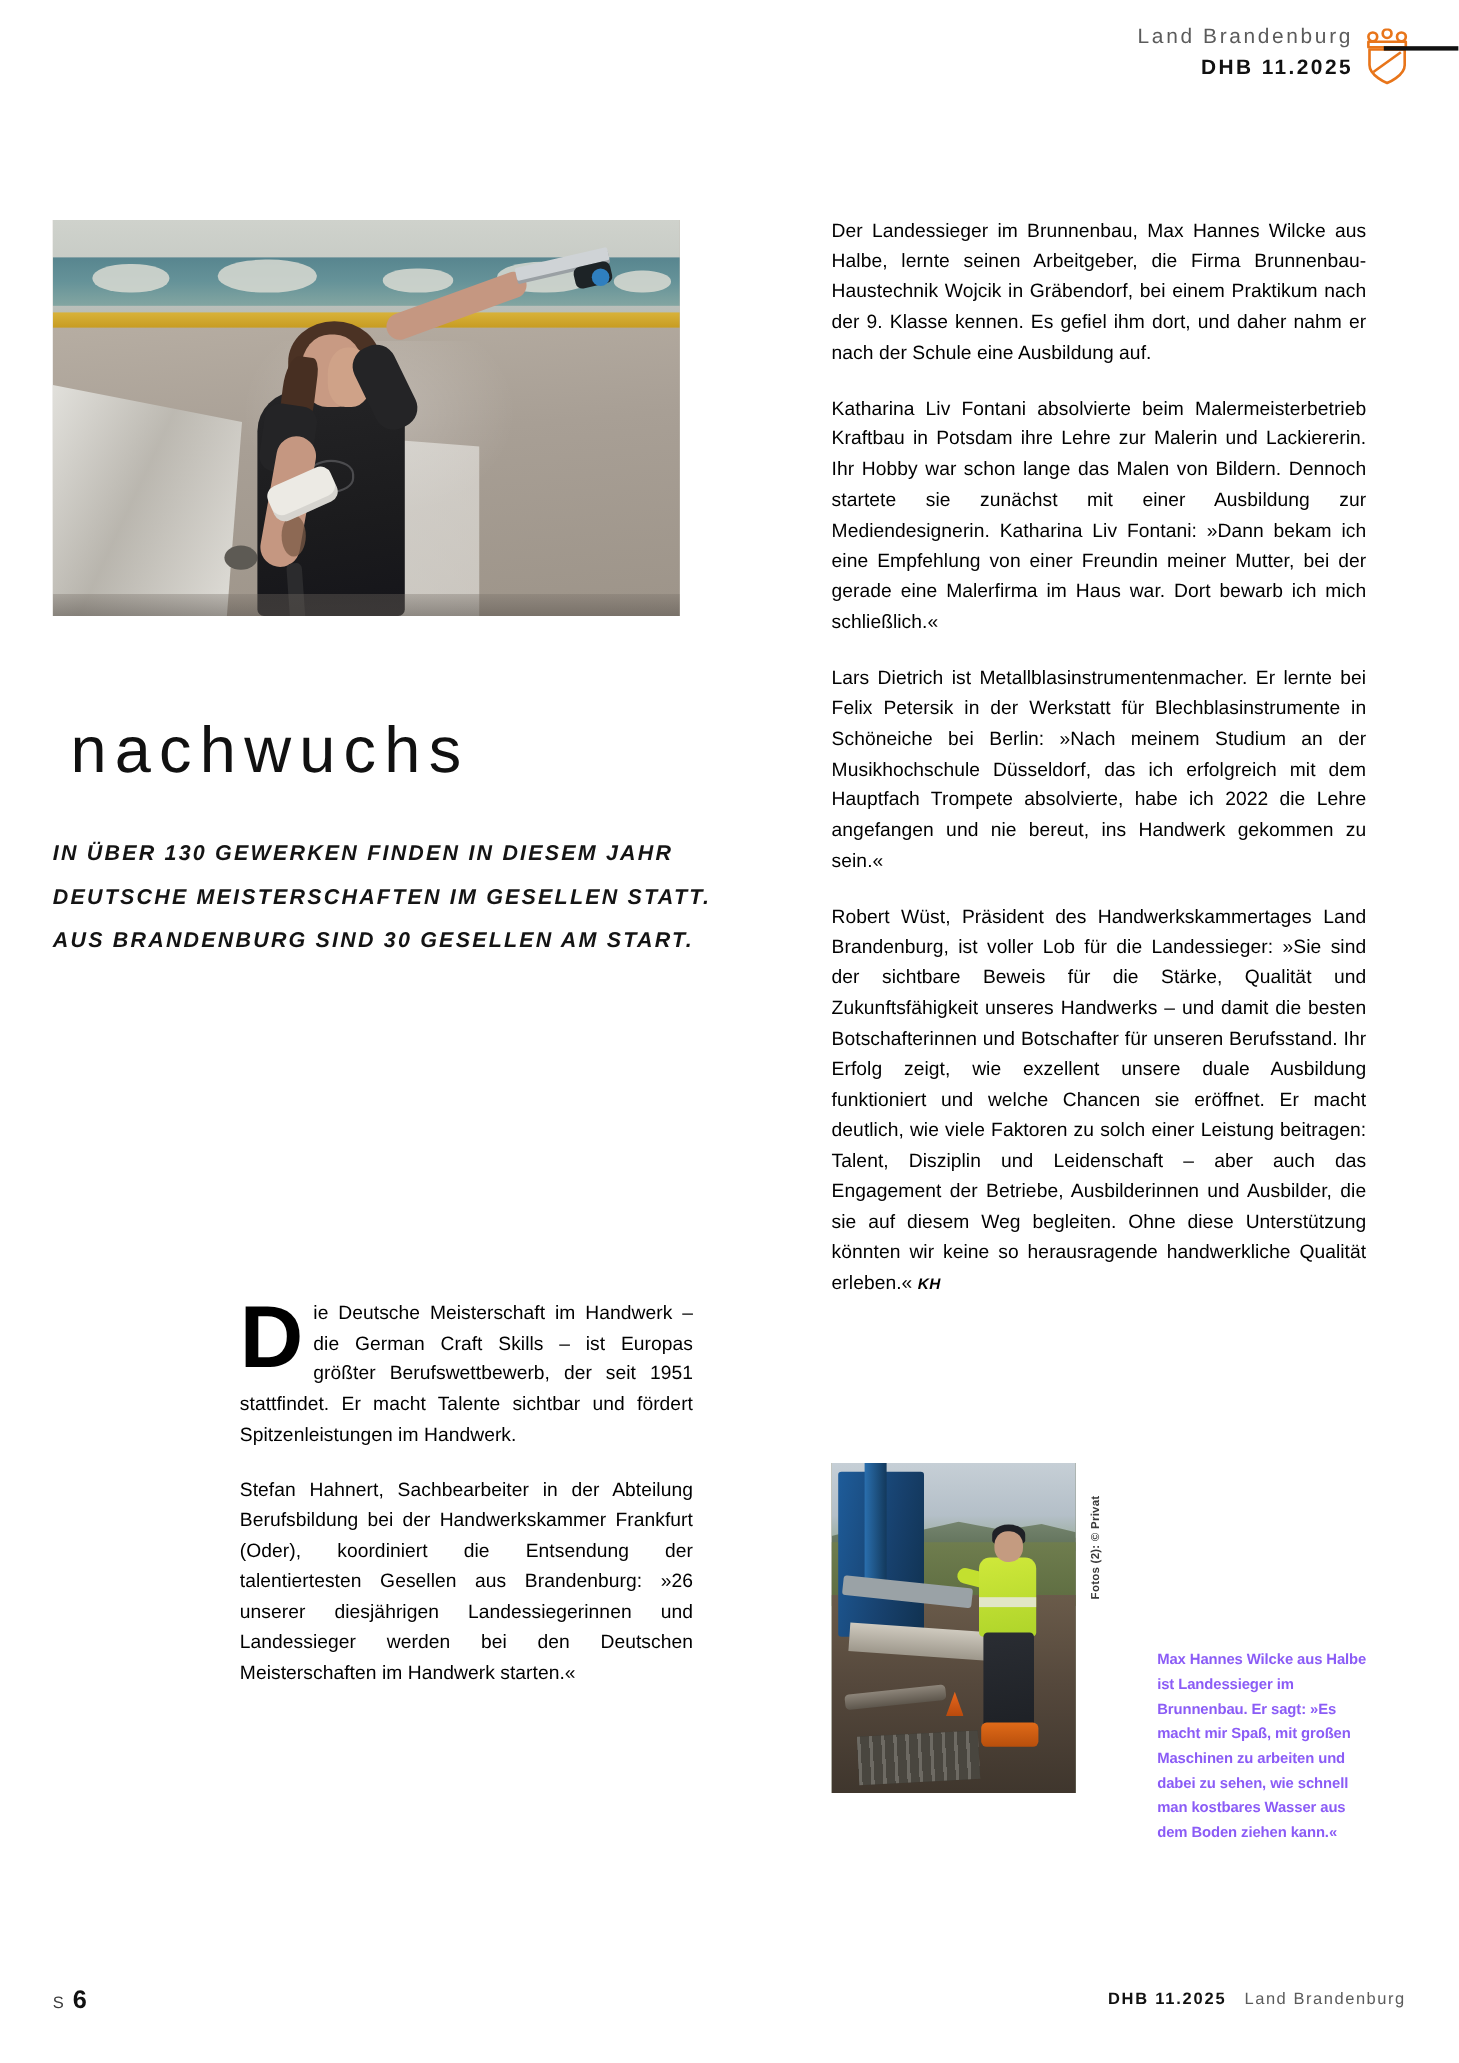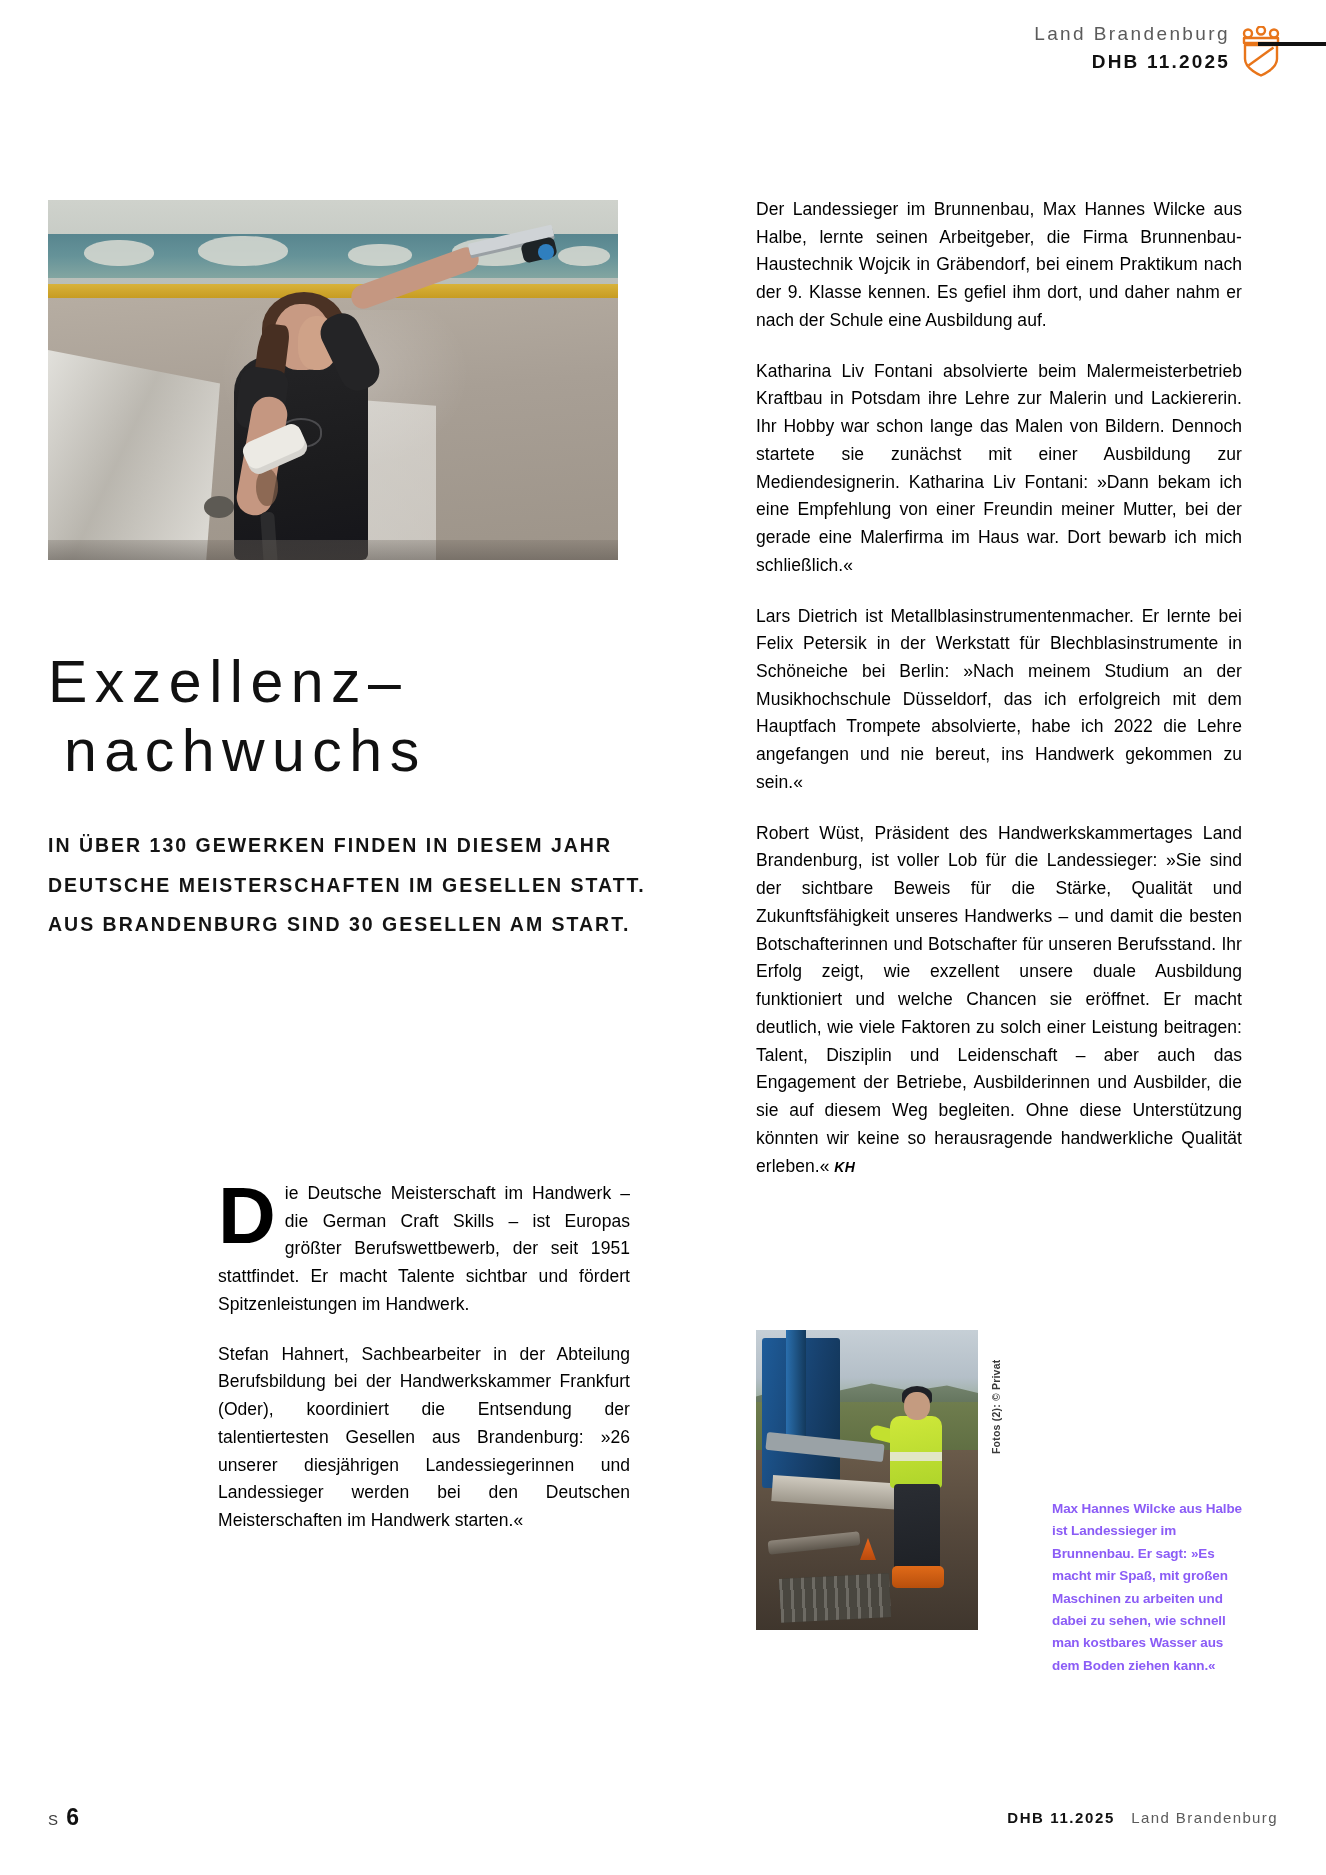--- a/index.html
+++ b/index.html
@@ -91,20 +91,21 @@
     font-weight: 300;
     letter-spacing: 7.5px;
     line-height: 1.17;
     color: #111111;
     white-space: nowrap;
   }
   .headline .hl2 { display: block; padding-left: 16px; }
 
   .subhead {
     width: 560px;
+    font-style: italic;
   }
   .subhead div {
     font-family: "Liberation Sans Narrow", "Liberation Sans", sans-serif;
     font-size: 19.5px;
     font-weight: bold;
     letter-spacing: 2.0px;
     line-height: 2.05;
     color: #141414;
     white-space: nowrap;
   }
@@ -493,21 +494,20 @@
     <div class="ph1-sleeve"></div>
     <div class="ph1-arm-dn"></div>
     <div class="ph1-tattoo"></div>
     <div class="ph1-roller"></div>
     <div class="ph1-roller-h"></div>
     <div class="ph1-floorline"></div>
   </div>
 
 
   <h1 class="headline">
-    <span>Exzellenz–</span>
     <span class="hl2">nachwuchs</span>
   </h1>
 
   <div class="subhead">
     <div>IN ÜBER 130 GEWERKEN FINDEN IN DIESEM JAHR</div>
     <div>DEUTSCHE MEISTERSCHAFTEN IM GESELLEN STATT.</div>
     <div>AUS BRANDENBURG SIND 30 GESELLEN AM START.</div>
   </div>
 </div>
 

